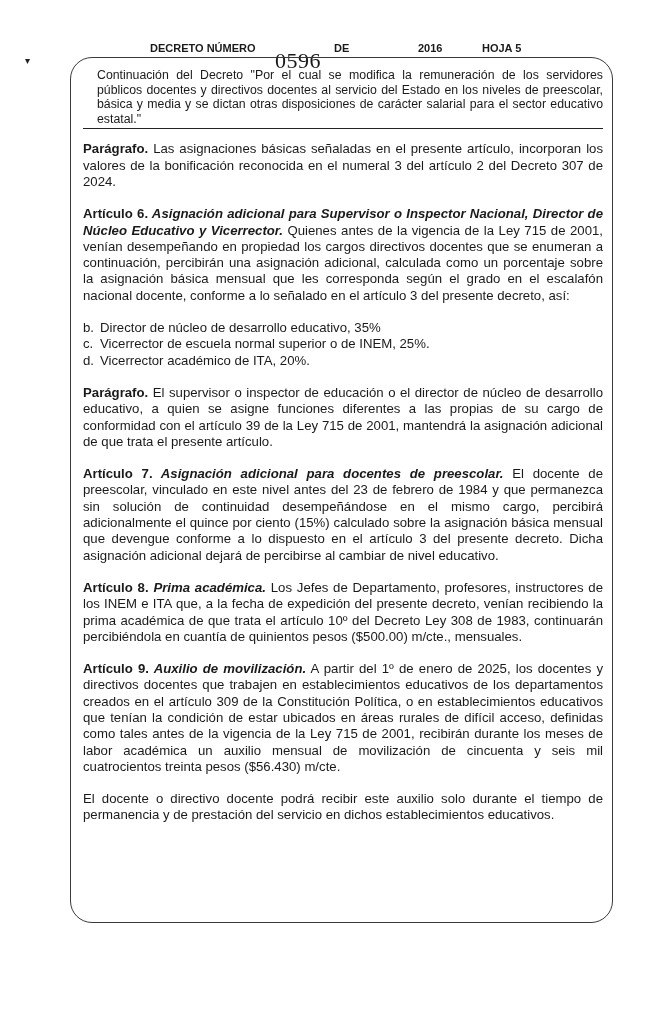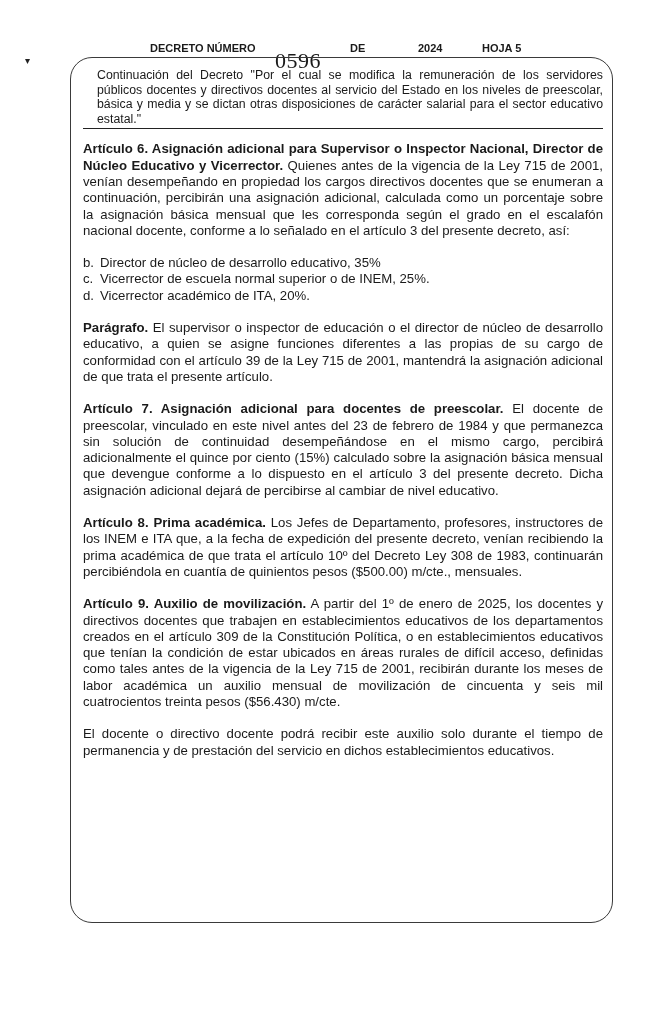--- a/index.html
+++ b/index.html
@@ -26,45 +26,46 @@
   .content {
     position: absolute; left: 83px; top: 68px; width: 520px;
     font-size: 13.2px; line-height: 16.3px;
   }
   .continuation {
     font-size: 12.3px; line-height: 14.6px; text-align: justify;
     padding-left: 14px; padding-bottom: 2px; border-bottom: 1.6px solid #222; margin-bottom: 12px;
   }
   p { margin: 0 0 16px 0; text-align: justify; }
   b { font-weight: bold; }
-  .ital { font-weight: bold; }
+  .ital { font-style: italic; font-weight: bold; }
   ol.list { list-style: none; margin: 0 0 16px 0; padding: 0; }
   ol.list li { margin: 0; }
   ol.list .lt { display: inline-block; width: 17px; }
   .sublist { margin-top: 28px; padding-left: 48px; }
   .sublist .lt { display: inline-block; width: 24px; }
 </style>
 </head>
 <body>
 
 <div class="header">
   <span class="lbl" style="left:0">DECRETO NÚMERO</span>
   <span class="num">0596</span>
-  <span class="lbl" style="left:200px">DE</span>
-  <span class="lbl" style="left:268px">2024</span>
+  <span class="lbl" style="left:184px">DE</span>
+  <span class="lbl" style="left:268px">2016</span>
   <span class="lbl" style="left:332px">HOJA 5</span>
 </div>
 
 <div class="mark">▾</div>
 
 <div class="frame"></div>
 
 <div class="content">
   <div class="continuation">Continuación del Decreto "Por el cual se modifica la remuneración de los servidores públicos docentes y directivos docentes al servicio del Estado en los niveles de preescolar, básica y media y se dictan otras disposiciones de carácter salarial para el sector educativo estatal."</div>
 
+  <p><b>Parágrafo.</b><span> Las asignaciones básicas señaladas en el presente artículo, incorporan los valores de la bonificación reconocida en el numeral 3 del artículo 2 del Decreto 307 de 2024.</span></p>
 
   <p><b>Artículo 6.</b><span class="ital"> Asignación adicional para Supervisor o Inspector Nacional, Director de Núcleo Educativo y Vicerrector.</span><span> Quienes antes de la vigencia de la Ley 715 de 2001, venían desempeñando en propiedad los cargos directivos docentes que se enumeran a continuación, percibirán una asignación adicional, calculada como un porcentaje sobre la asignación básica mensual que les corresponda según el grado en el escalafón nacional docente, conforme a lo señalado en el artículo 3 del presente decreto, así:</span></p>
 
   <ol class="list">
     <li><span class="lt">b.</span><span>Director de núcleo de desarrollo educativo, 35%</span></li>
     <li><span class="lt">c.</span><span>Vicerrector de escuela normal superior o de INEM, 25%.</span></li>
     <li><span class="lt">d.</span><span>Vicerrector académico de ITA, 20%.</span></li>
   </ol>
 
   <p><b>Parágrafo.</b><span> El supervisor o inspector de educación o el director de núcleo de desarrollo educativo, a quien se asigne funciones diferentes a las propias de su cargo de conformidad con el artículo 39 de la Ley 715 de 2001, mantendrá la asignación adicional de que trata el presente artículo.</span></p>

